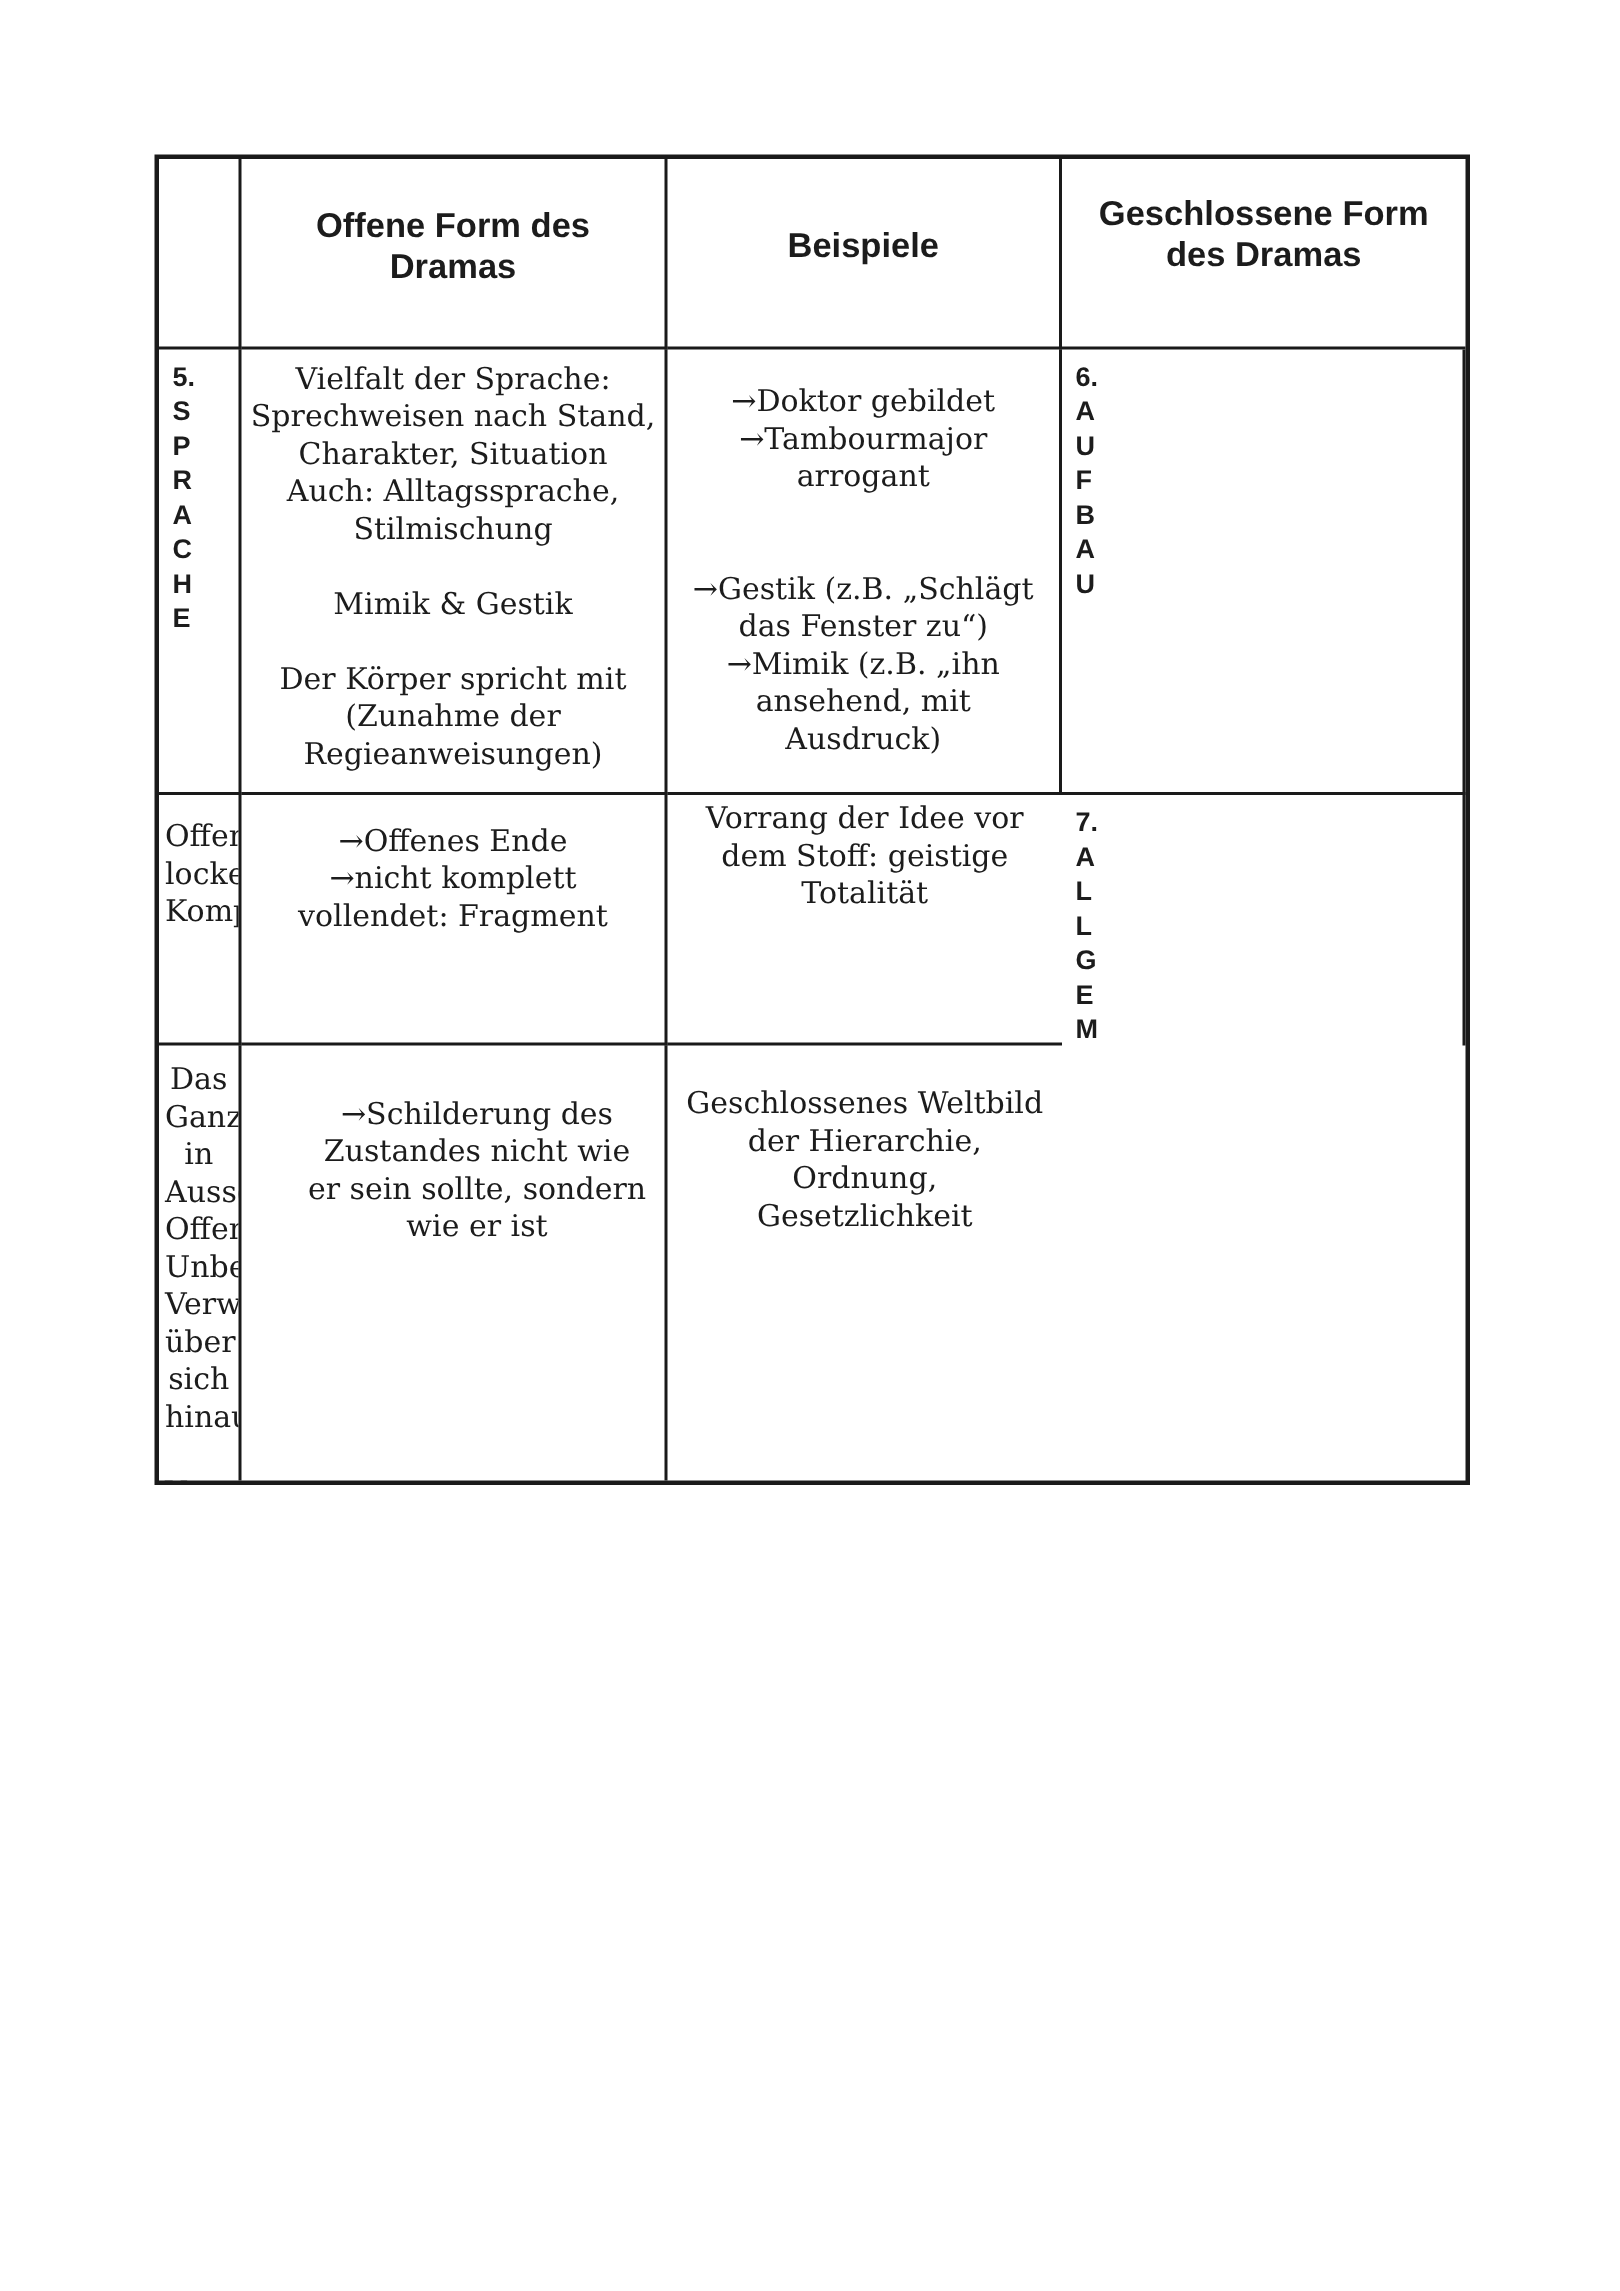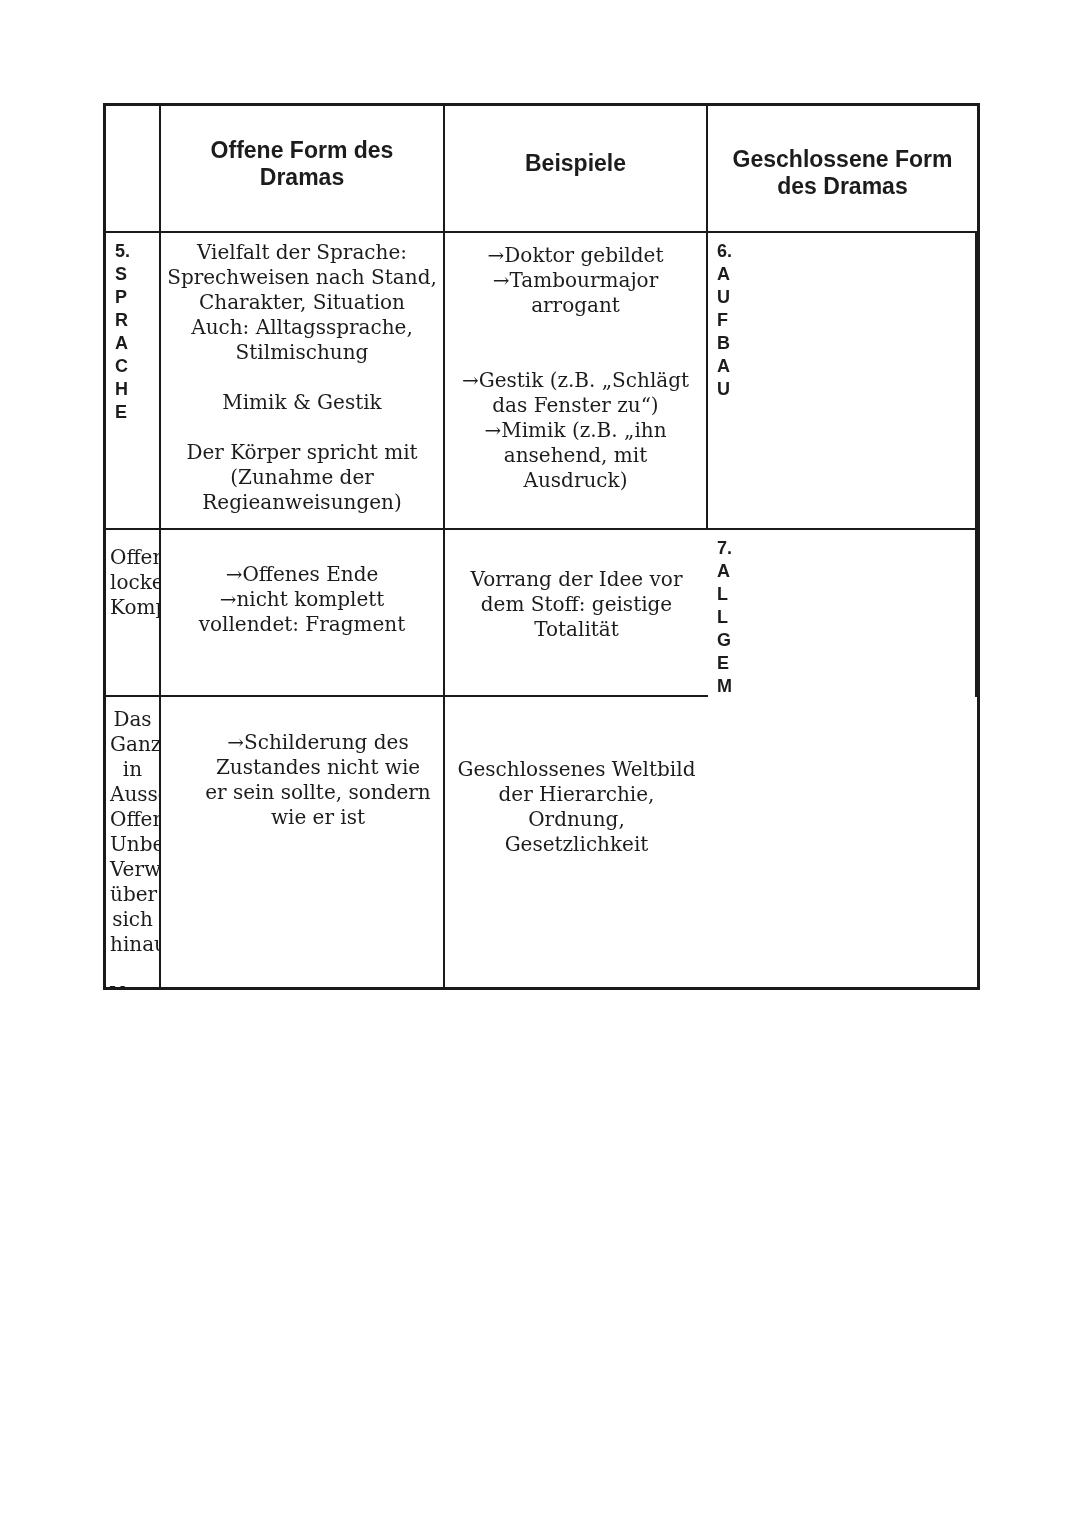--- a/index.html
+++ b/index.html
@@ -25,21 +25,21 @@
     background: #ffffff;
   }
   .cell {
     border-right: 2px solid #1a1a1a;
     border-bottom: 2px solid #1a1a1a;
     box-sizing: border-box;
     overflow: hidden;
     white-space: pre-line;
     color: #1c1c1c;
   }
-  .last-col { border-right: none; margin-top: 34px; }
+  .last-col { border-right: none; }
   .last-row { border-bottom: none; }
   .header-cell {
     display: flex;
     align-items: center;
     justify-content: center;
     text-align: center;
     font-family: "Liberation Sans", sans-serif;
     font-weight: bold;
     font-size: 23px;
     line-height: 27px;
@@ -56,24 +56,24 @@
   }
   .body-cell {
     font-family: "DejaVu Serif", "Liberation Serif", serif;
     font-size: 20px;
     line-height: 25px;
     text-align: center;
     padding-left: 4px;
     padding-right: 4px;
   }
   .r5c2 { padding-top: 7px; }
-  .r5c3 { padding-top: 10px; }
+  .r5c3 { padding-top: 22px; }
   .r5c4 { padding-top: 42px; }
   .r6c2 { padding-top: 15px; }
-  .r6c3 { padding-top: 32px; }
+  .r6c3 { padding-top: 18px; }
   .r6c4 { padding-top: 3px; }
   .r7c2 { padding-top: 10px; }
   .r7c3 { padding-top: 33px; margin-left: 32px; }
   .r7c4 { padding-top: 26px; }
 </style>
 </head>
 <body>
 
 <div class="page">
   <div class="drama-table">

